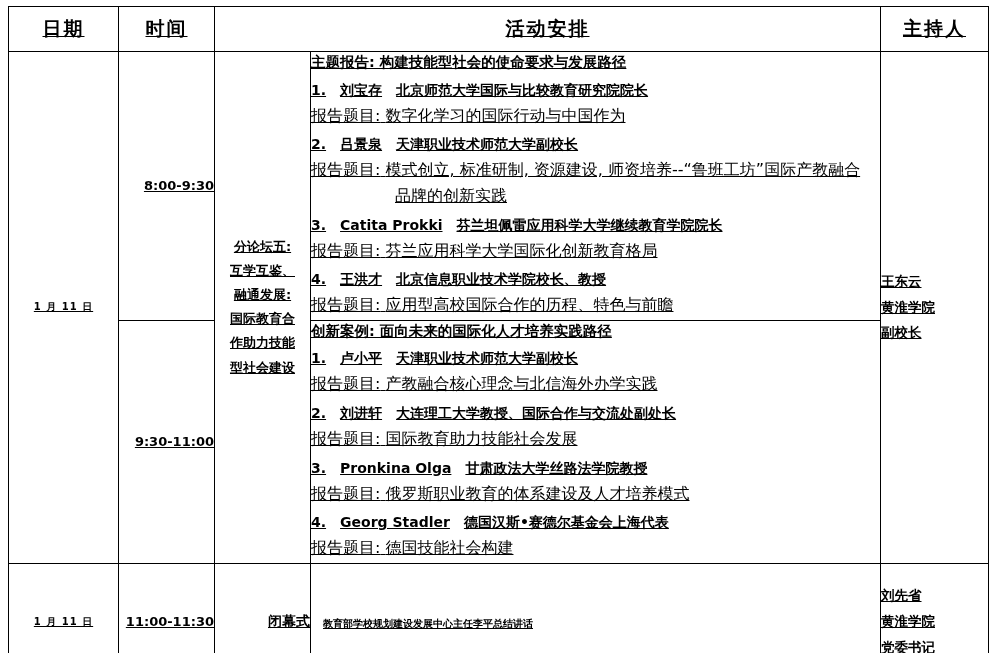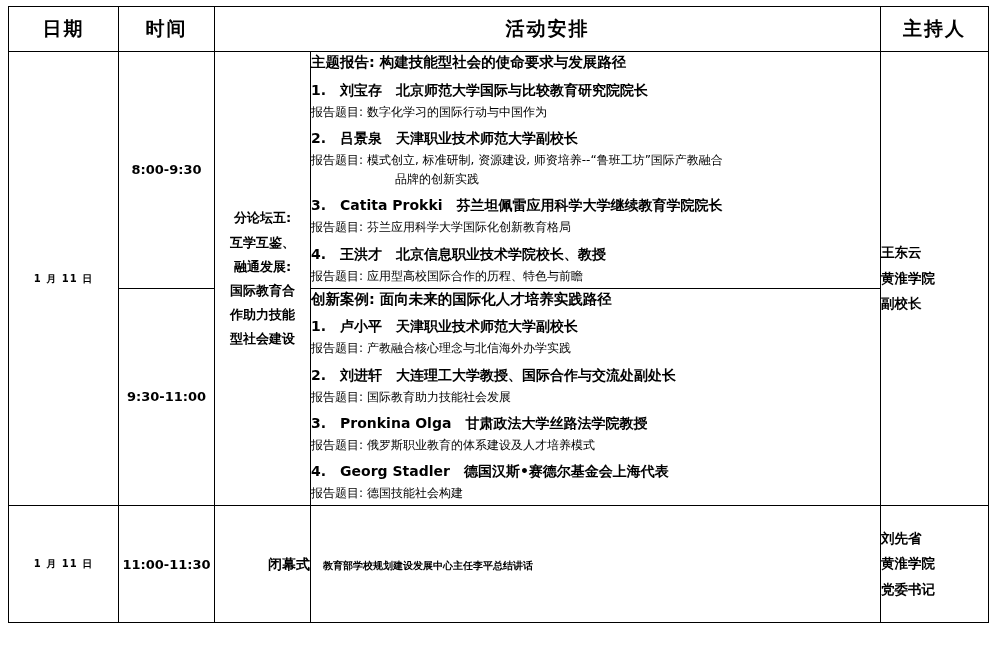--- a/index.html
+++ b/index.html
@@ -13,20 +13,21 @@
     font-family: "DejaVu Sans", "Liberation Sans", sans-serif;
     color: #000000;
     overflow: hidden;
   }
   .sheet {
     width: 864px;
     height: 653px;
     position: relative;
     box-sizing: border-box;
     padding: 4px 0 0 8px;
+    text-decoration: underline;
   }
   table.schedule {
     border-collapse: collapse;
     table-layout: fixed;
     width: 980px;
     margin-top: 2px;
   }
   table.schedule td, table.schedule th {
     border: 1px solid #000000;
     vertical-align: middle;
@@ -54,21 +55,21 @@
     line-height: 1.8;
     margin-top: 34px;
   }
   .date-cell {
     text-align: center;
     font-size: 10px;
     font-weight: 700;
     letter-spacing: 1px;
   }
   .time-cell {
-    text-align: center;
+    text-align: right;
     font-size: 13px;
     font-weight: 700;
   }
   .forum-cell {
     text-align: center;
     font-size: 13px;
     font-weight: 700;
     line-height: 1.85;
     padding: 0 6px;
   }
@@ -94,21 +95,21 @@
     line-height: 1.5;
   }
   .spk {
     font-size: 14px;
     font-weight: 700;
     margin: 6px 0 2px 0;
     line-height: 1.5;
   }
   .spk .nm { margin-right: 14px; }
   .topic {
-    font-size: 12px;
+    font-size: 16px;
     font-weight: 400;
     margin: 0 0 2px 0;
     line-height: 1.6;
     padding-left: 0;
   }
   .topic .cont {
     display: block;
     padding-left: 84px;
   }
   .closing-row td.body-cell {

